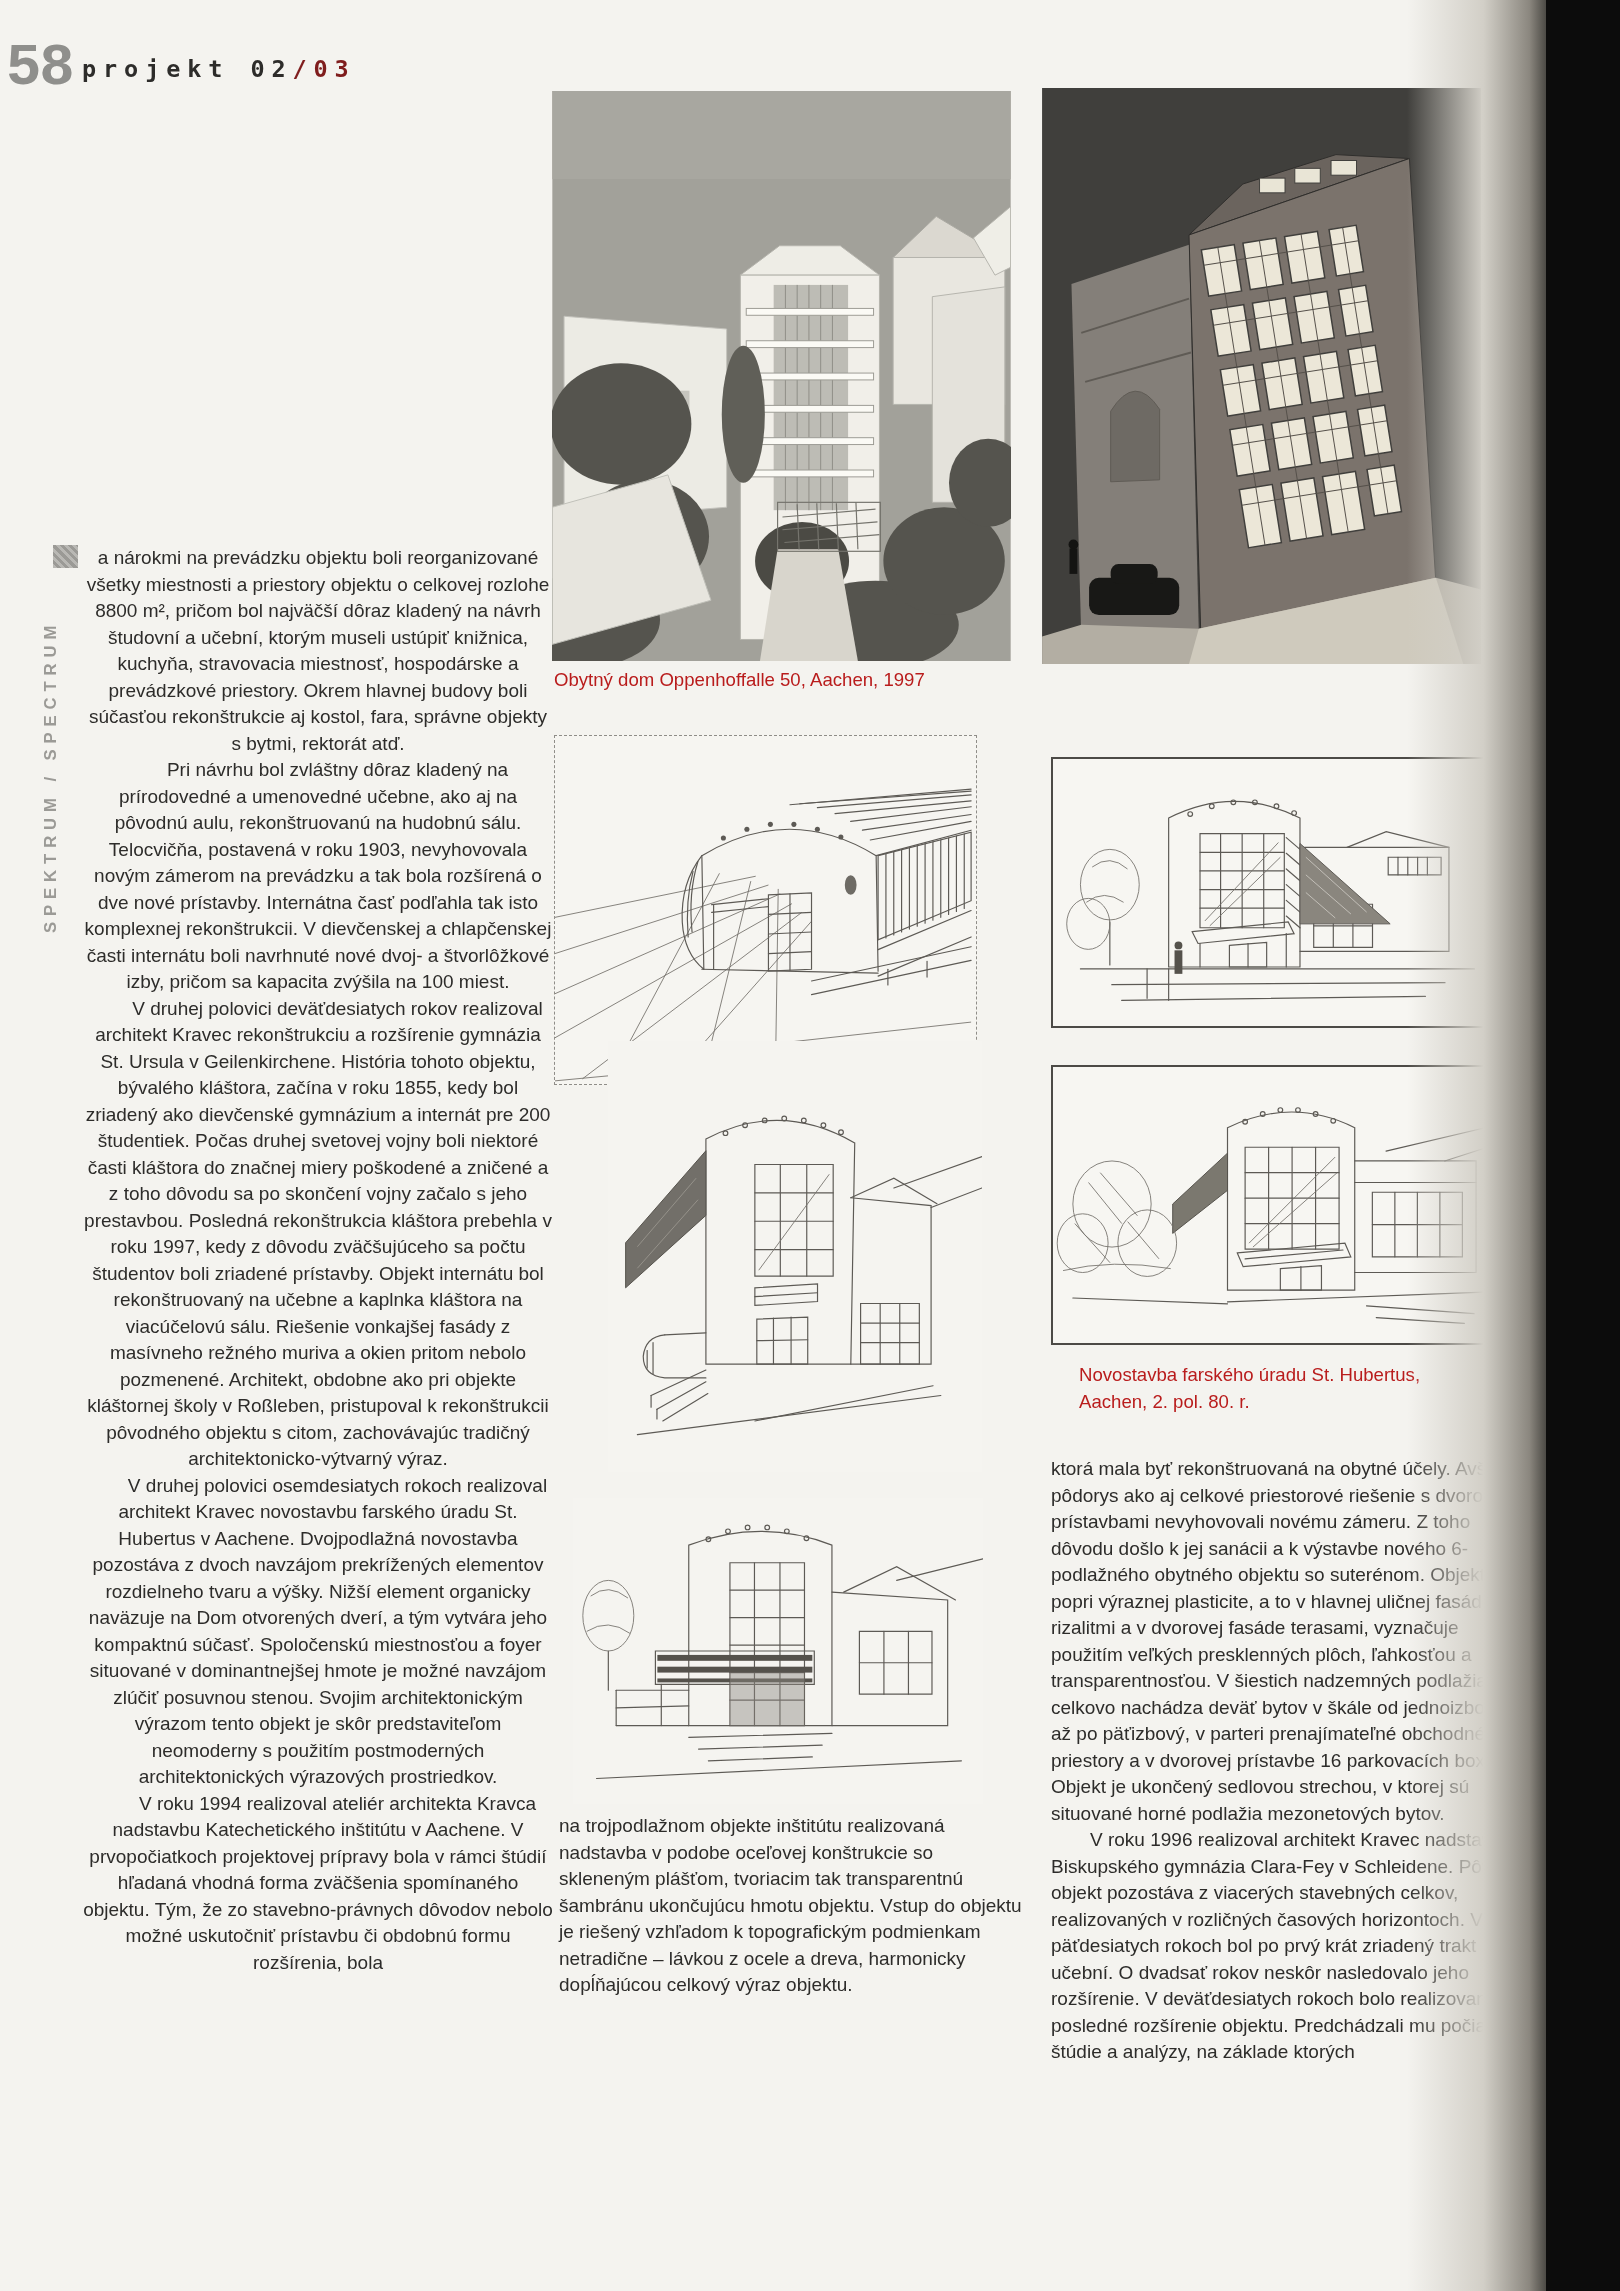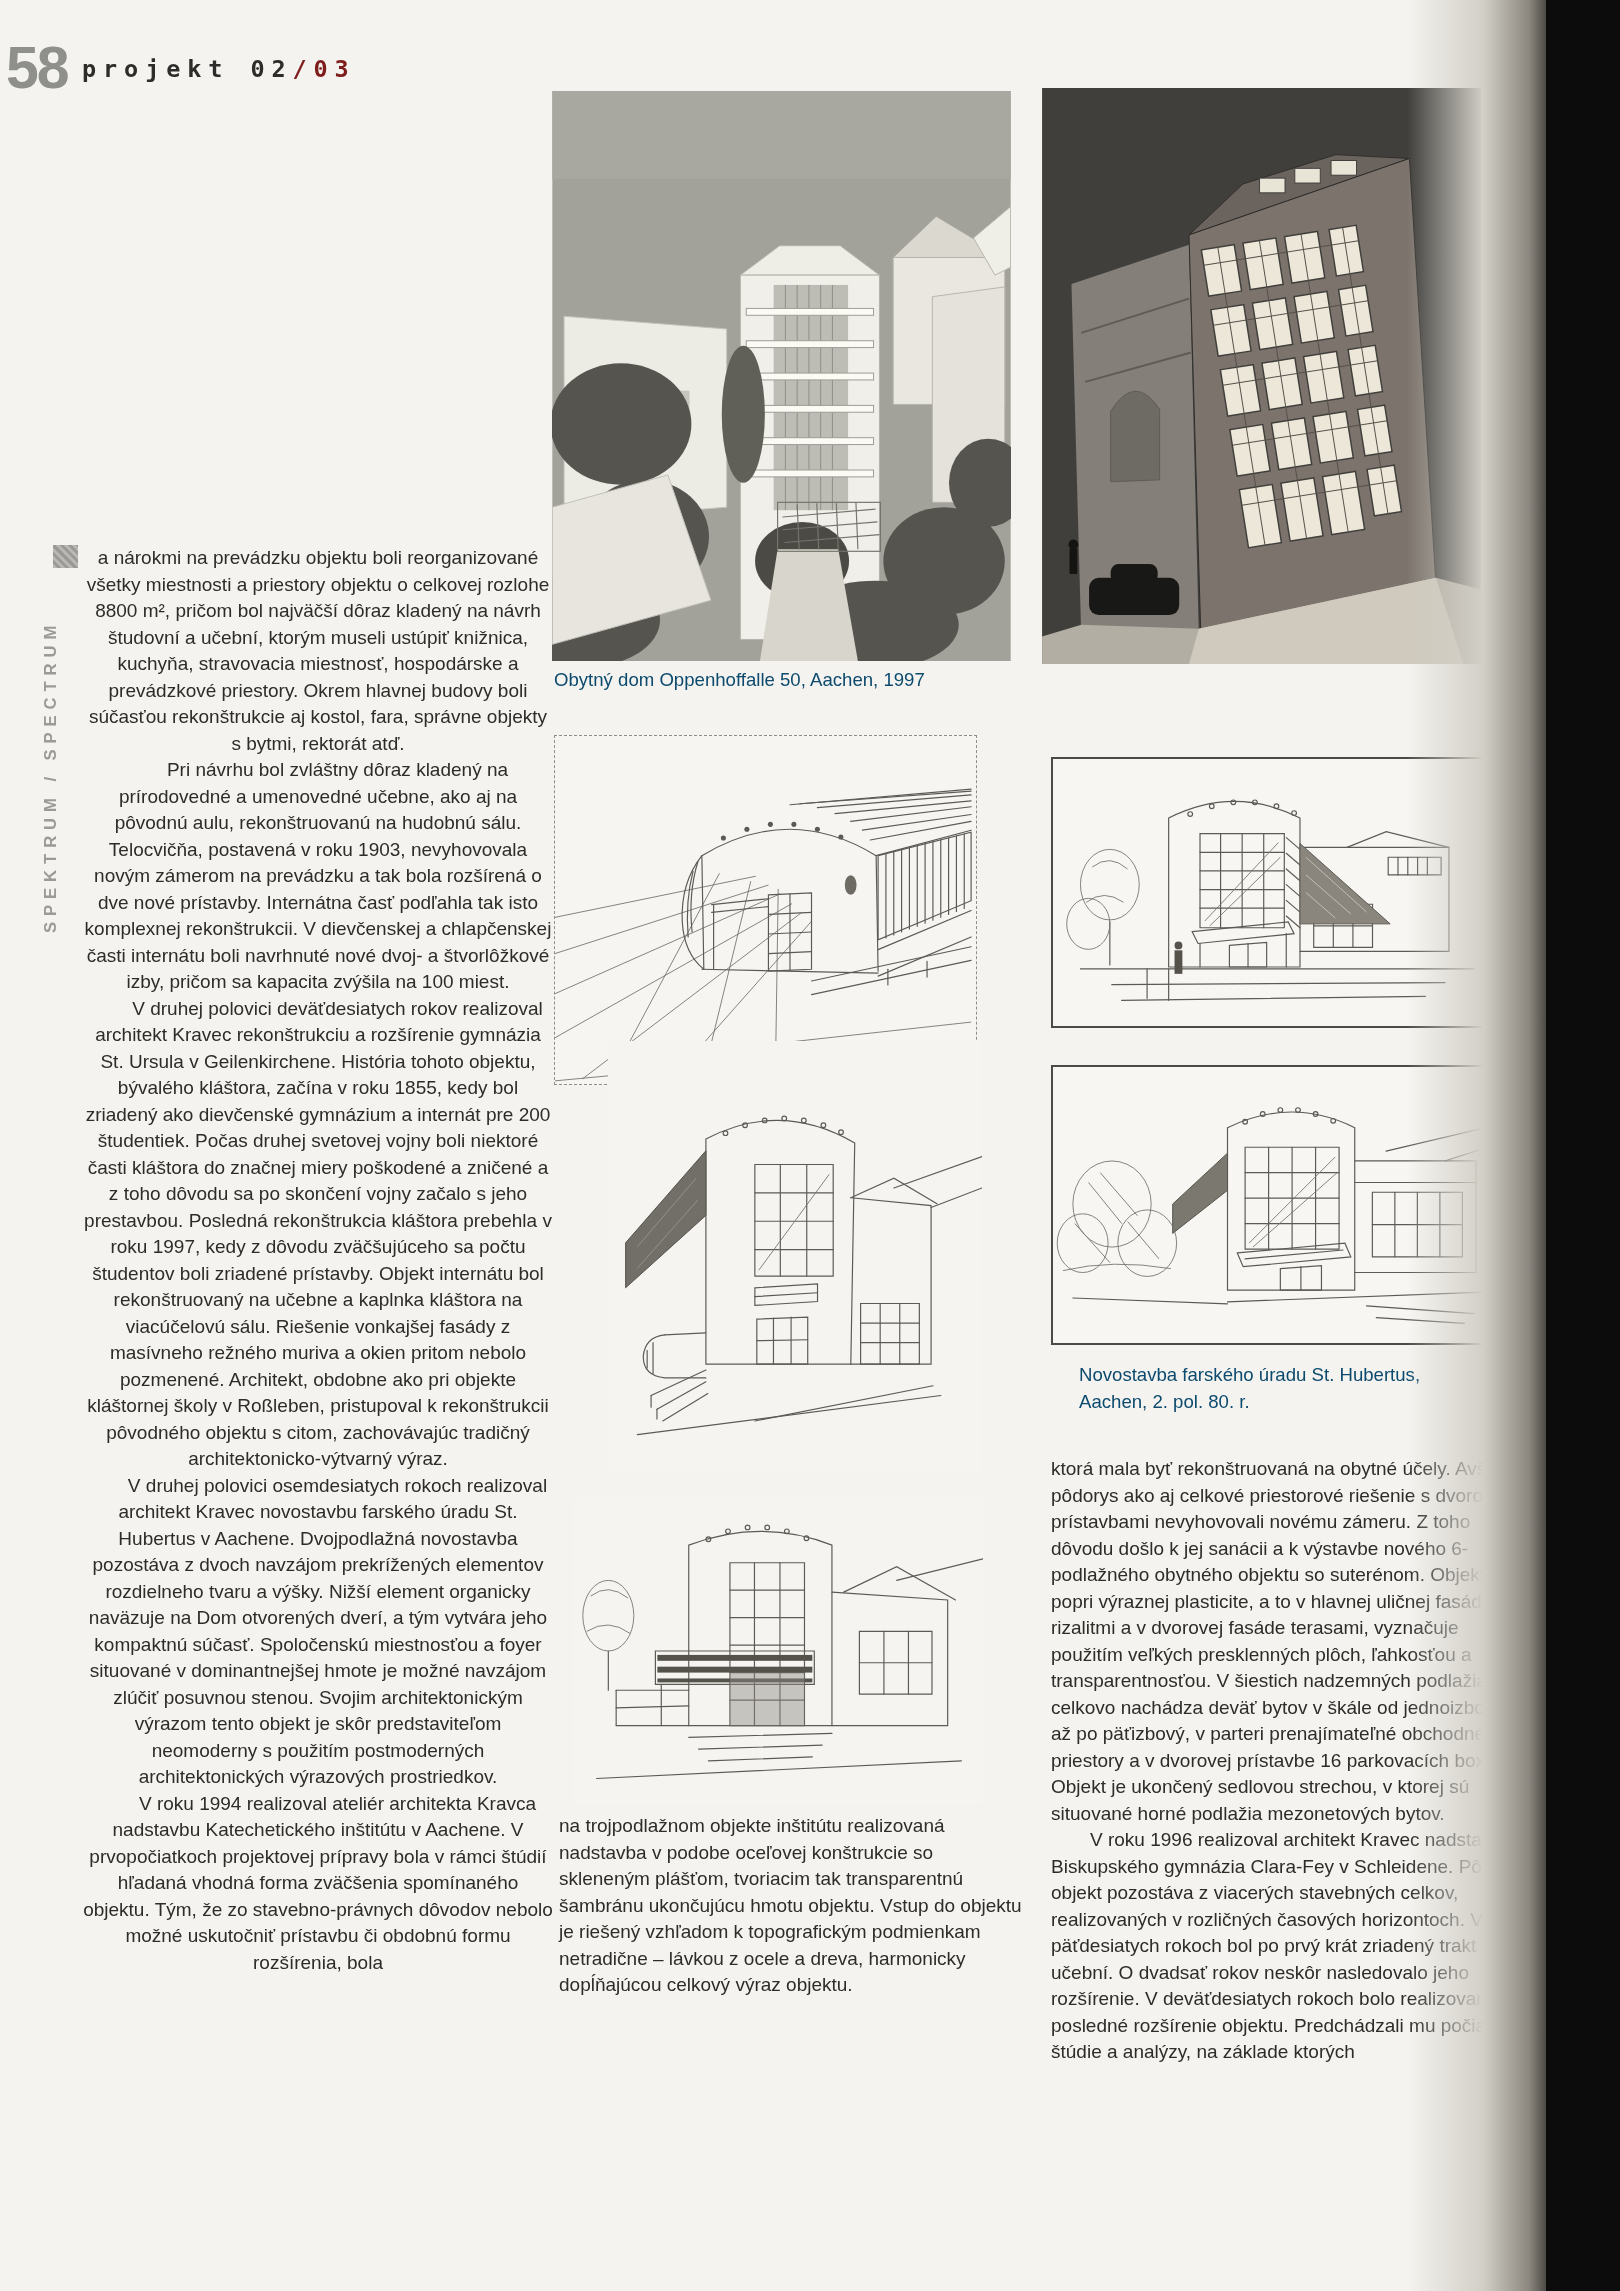--- a/index.html
+++ b/index.html
@@ -1,39 +1,39 @@
 <!DOCTYPE html>
 <html lang="sk"><head>
 <meta charset="utf-8">
 <style>
   html,body{margin:0;padding:0;background:#d9d8d4;}
   #page{position:relative;width:1620px;height:2292px;background:#f4f3ef;overflow:hidden;
         font-family:"Liberation Sans", sans-serif;color:#2d2c2a;}
   
   .page-num{position:absolute;left:5.9px;top:39px;font-size:59px;line-height:59px;font-weight:bold;
-            color:#8f8f8c;letter-spacing:-2px;}
+            color:#8f8f8c;letter-spacing:-2px;font-family:Liberation Mono, monospace;}
   .journal-line{position:absolute;left:82px;top:55px;font-family:"DejaVu Sans Mono", monospace;
             font-weight:bold;font-size:23.5px;letter-spacing:6.9px;color:#39393
 
 7;}
   .journal-line .lite{color:#7f1d1d;}
   
   .marker-sq{position:absolute;left:53px;top:545px;width:24.5px;height:22.5px;
      background:repeating-linear-gradient(45deg,#b9b8b4 0 2.9px,#9b9a96 2.9px 5.9px);}
   .vlabel{position:absolute;left:41px;top:933px;width:365px;height:29px;
      transform:rotate(-90deg);transform-origin:0 0;
      font-size:16.7px;font-weight:bold;letter-spacing:5.9px;color:#9b9a96;white-space:nowrap;}
   
   .col{position:absolute;font-size:19px;line-height:26.5px;text-align:left;color:#2d2c2a;}
   .col p{margin:0;}
   .col p.indent{text-indent:39px;}
   #col-left{left:83px;top:545px;width:470px;text-align:center;}
   #col-middle{left:559px;top:1813px;width:470px;}
   #col-right{left:1051px;top:1456px;width:484px;}
-  .caption{position:absolute;font-size:18.6px;line-height:26.5px;color:#0c4a6e;}
+  .caption{position:absolute;font-size:18.6px;line-height:26.5px;color:#b91c1c;}
   #caption-photo{left:554px;top:667px;}
   #caption-sketch{left:1051px;top:1362px;margin-left:28px;}
   
   .fig{position:absolute;}
   #photo-model{left:552px;top:91px;width:459px;height:570px;}
   #photo-night{left:1042px;top:88px;width:439px;height:576px;}
   #sketch-vault{left:554px;top:735px;width:421px;height:348px;border:1px dashed #8f8d88;background:#f6f5f1;}
   #sketch-parish-a{left:1051px;top:757px;width:443px;height:267px;border:2px solid #4c4a46;background:#f7f6f2;}
   #sketch-parish-b{left:608px;top:1041px;width:374px;height:431px;background:#f5f4f0;}
   #sketch-parish-c{left:1051px;top:1065px;width:441px;height:276px;border:2px solid #4c4a46;background:#f7f6f2;}

